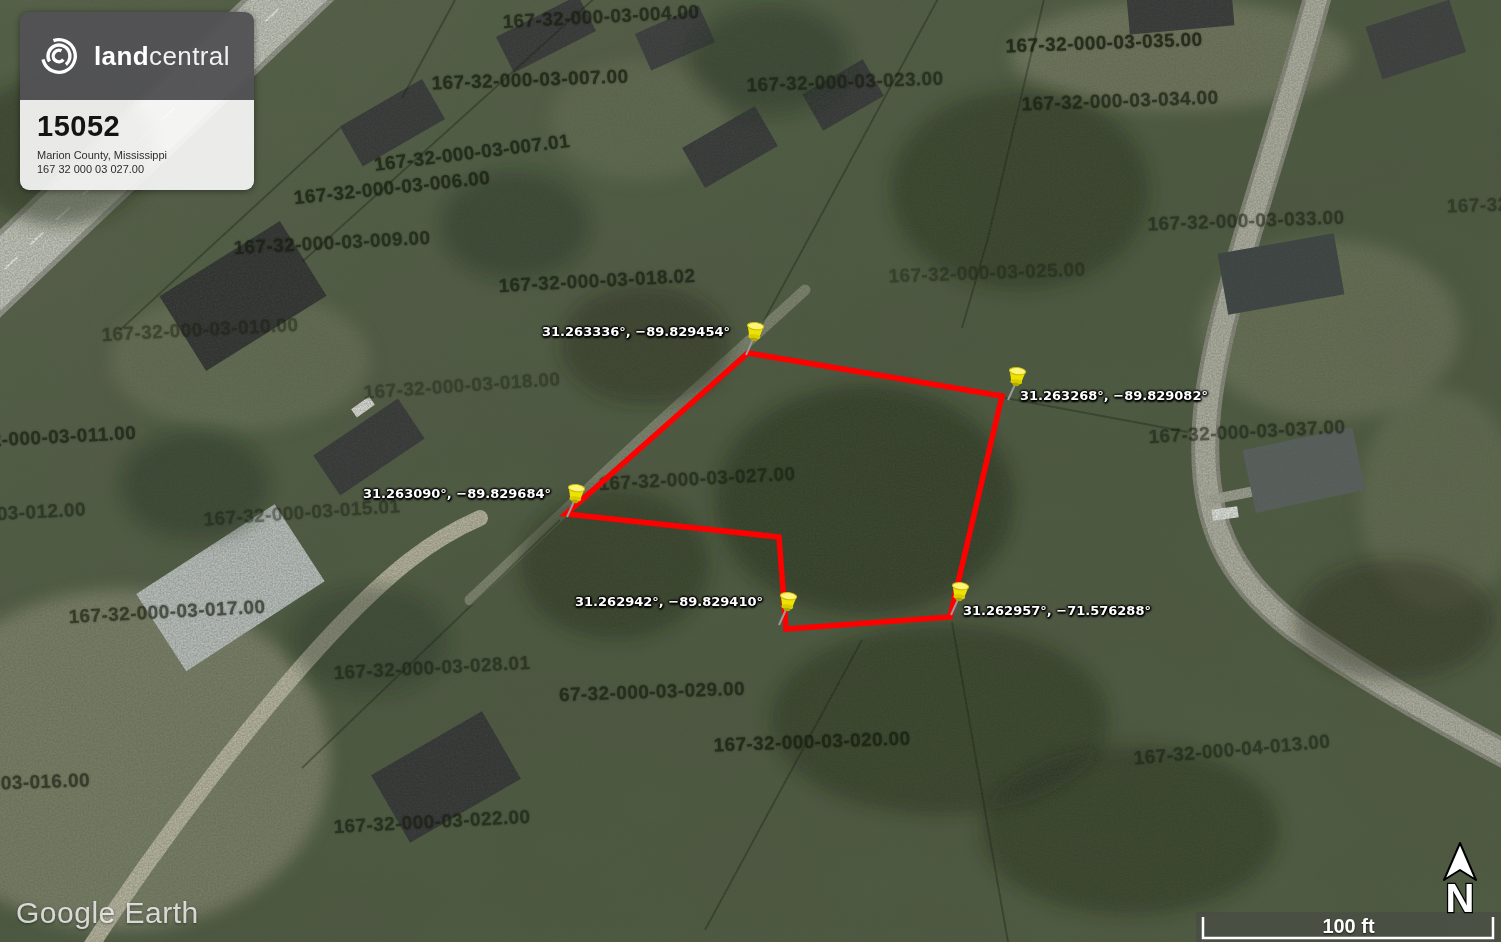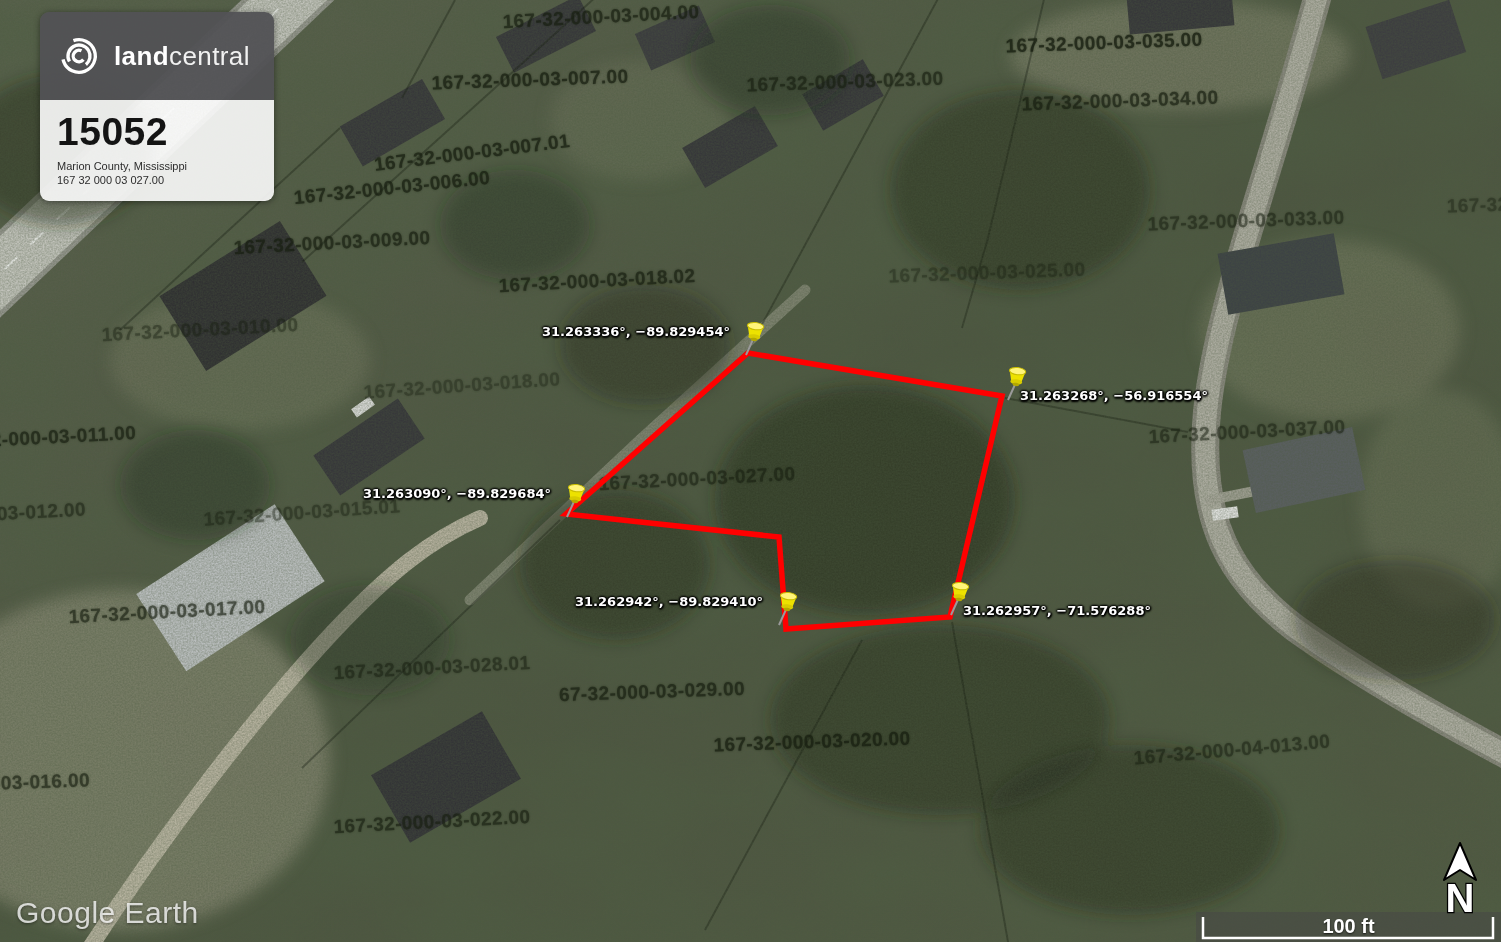--- a/index.html
+++ b/index.html
@@ -19,27 +19,27 @@
   .pin-group{position:absolute;width:0;height:0;}
   .pin-group svg.pin{position:absolute;left:-8px;top:-34px;transform:rotate(7deg);transform-origin:8px 34px;}
   .pin-label{position:absolute;white-space:nowrap;font-family:"DejaVu Sans","Liberation Sans",sans-serif;
     font-weight:700;font-size:13px;color:#fff;
     text-shadow:-1.5px 0 2px #000,1.5px 0 2px #000,0 -1.5px 2px #000,0 1.5px 2px #000,1px 1px 2px #000;}
   .side-left{right:16px;top:-31px;}
   .side-right{left:12px;top:-12px;}
 
   
   .brand-card{position:absolute;left:20px;top:12px;width:234px;border-radius:9px;overflow:hidden;
-    box-shadow:0 1px 6px rgba(0,0,0,.45);margin-left:20px;}
+    box-shadow:0 1px 6px rgba(0,0,0,.45);}
   .brand-head{background:rgba(82,82,85,.96);height:88px;display:flex;align-items:center;padding:0 16px;gap:12px;}
   .brand-word{font-size:26px;color:#fff;letter-spacing:.4px;}
   .brand-word .bold{font-weight:700;}
   .brand-word .light{font-weight:400;color:#f1f1f1;}
   .brand-body{background:rgba(252,252,252,.9);padding:10px 17px 14px;}
-  .listing-id{font-size:39px;font-weight:700;color:#141414;letter-spacing:.5px;margin-bottom:5px;}
+  .listing-id{font-size:29px;font-weight:700;color:#141414;letter-spacing:.5px;margin-bottom:5px;}
   .brand-line{font-size:11px;color:#2d2d2d;line-height:1.28;}
 
   
   .watermark{position:absolute;left:16px;bottom:12px;font-size:30px;font-weight:400;
     color:rgba(255,255,255,.78);letter-spacing:.5px;text-shadow:0 1px 3px rgba(0,0,0,.45);}
 
   
   .scalebar{position:absolute;left:1196px;top:912px;width:305px;height:30px;
     background:rgba(70,70,70,.5);}
   .scalebar svg{position:absolute;left:0;top:0;}
@@ -190,21 +190,21 @@
   </div>
 
   <div class="pin-group" style="left:1008px;top:400px">
     <svg class="pin" width="28" height="36" viewBox="0 0 28 36">
       <line x1="13" y1="18" x2="8" y2="34" stroke="#9a9a9a" stroke-width="2"></line>
       <path d="M6,4 L9,15 L19,15 L22,4 Z" fill="#ede200"></path>
       <ellipse cx="14" cy="4.2" rx="8.2" ry="3.6" fill="#fff47a" stroke="#c9bd00" stroke-width="1"></ellipse>
       <ellipse cx="14" cy="15" rx="6" ry="2.6" fill="#d8cc00"></ellipse>
       <ellipse cx="14" cy="17.6" rx="3.4" ry="1.6" fill="#b3a800"></ellipse>
     </svg>
-    <span class="pin-label side-right">31.263268°, −56.916554°</span>
+    <span class="pin-label side-right">31.263268°, −89.829082°</span>
   </div>
 
   <div class="pin-group" style="left:567px;top:517px">
     <svg class="pin" width="28" height="36" viewBox="0 0 28 36">
       <line x1="13" y1="18" x2="8" y2="34" stroke="#9a9a9a" stroke-width="2"></line>
       <path d="M6,4 L9,15 L19,15 L22,4 Z" fill="#ede200"></path>
       <ellipse cx="14" cy="4.2" rx="8.2" ry="3.6" fill="#fff47a" stroke="#c9bd00" stroke-width="1"></ellipse>
       <ellipse cx="14" cy="15" rx="6" ry="2.6" fill="#d8cc00"></ellipse>
       <ellipse cx="14" cy="17.6" rx="3.4" ry="1.6" fill="#b3a800"></ellipse>
     </svg>

